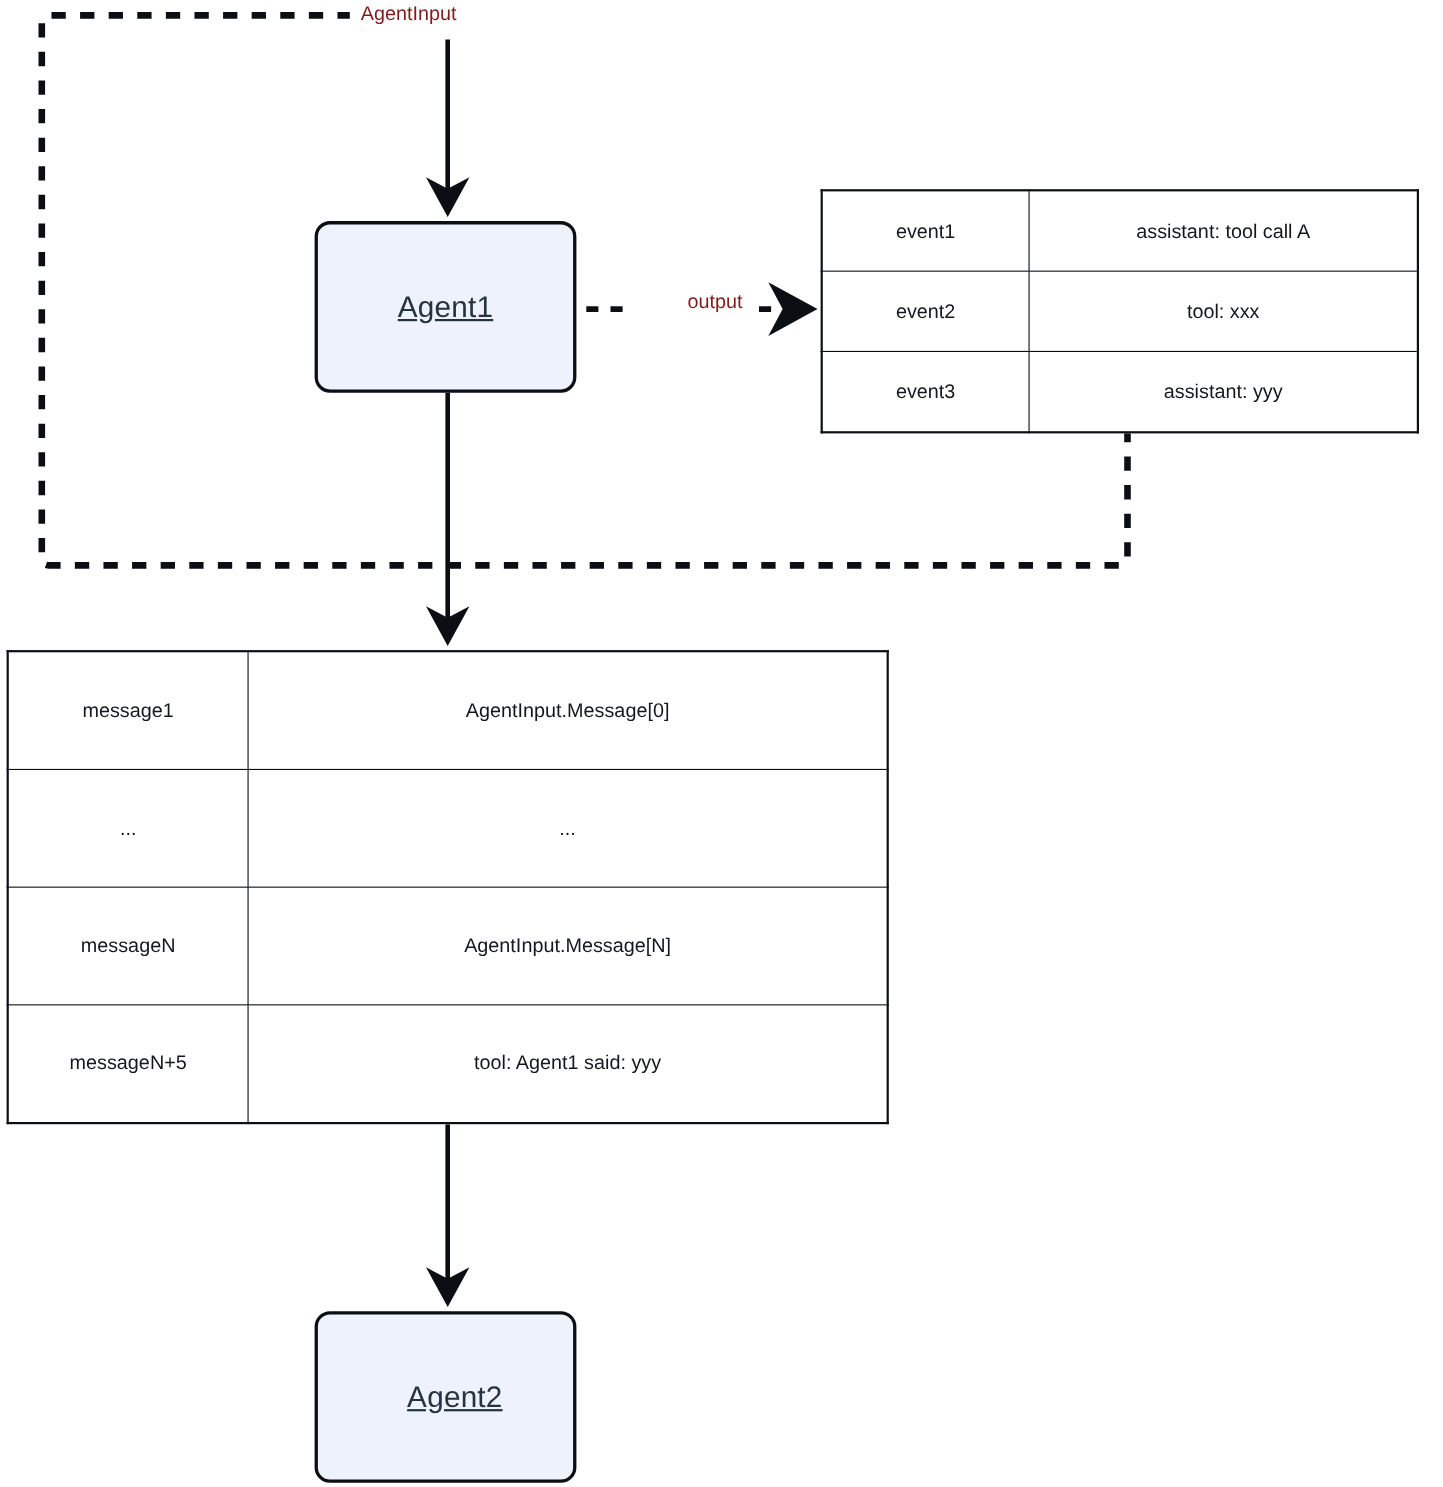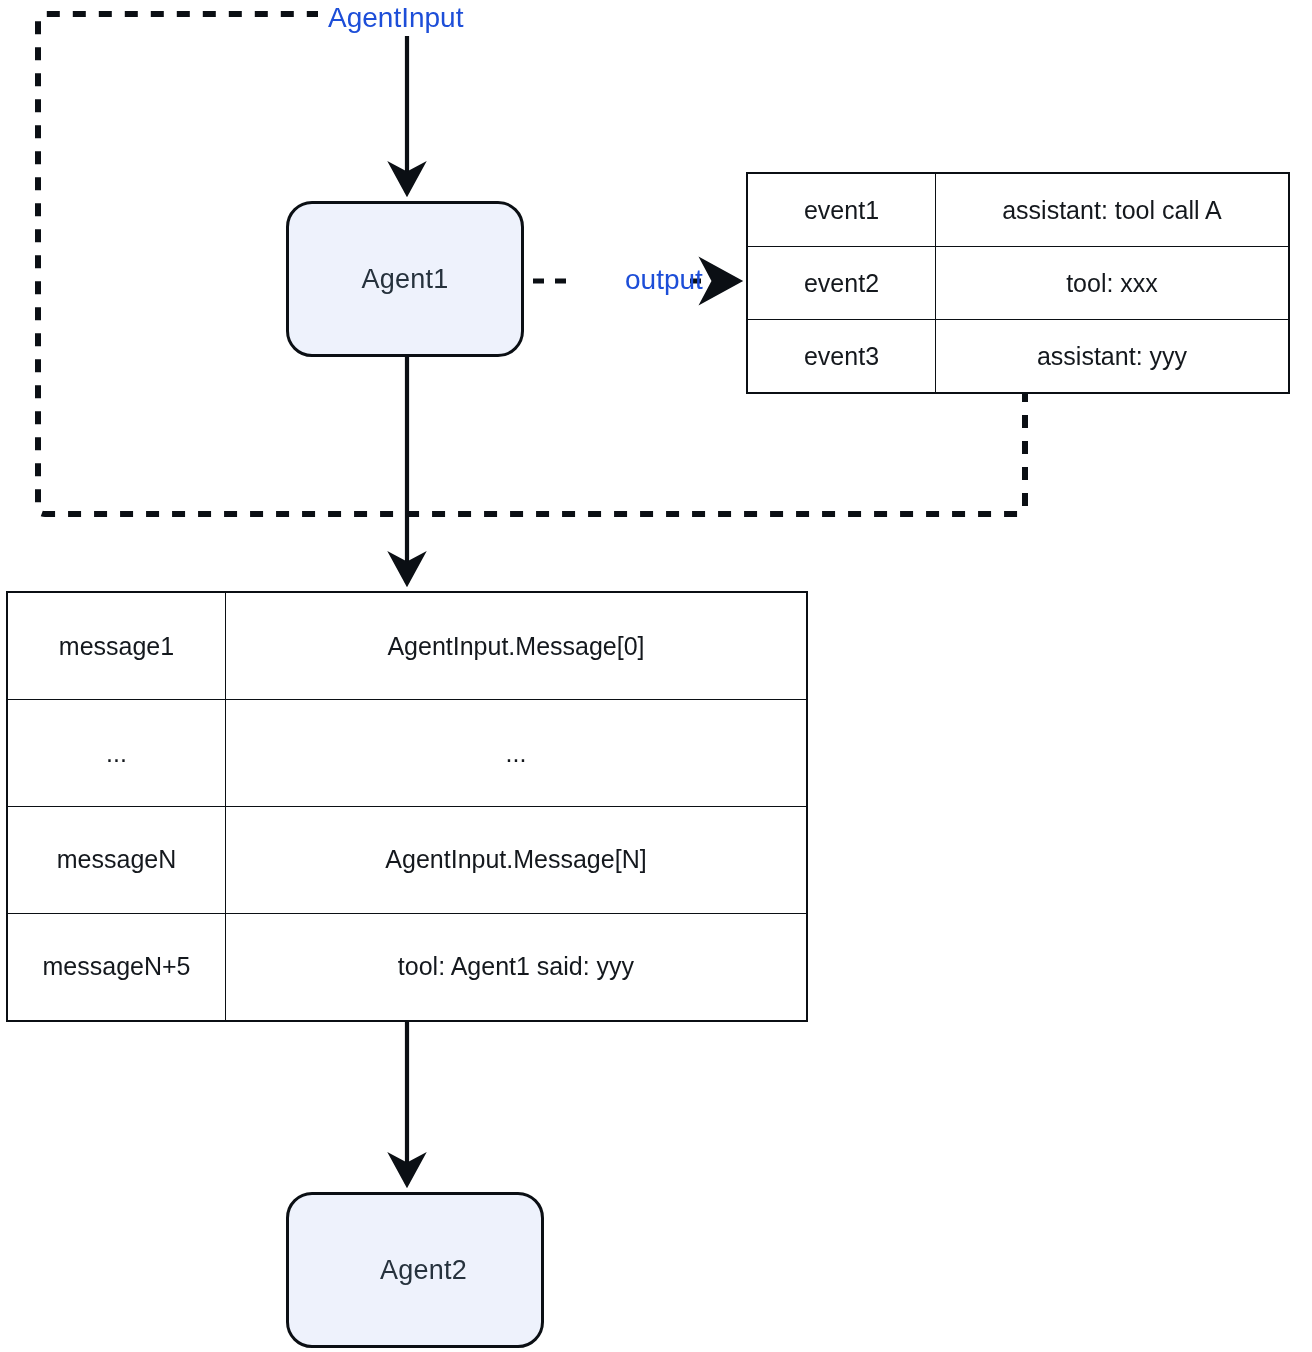--- a/index.html
+++ b/index.html
@@ -25,63 +25,64 @@
     height: 1352px;
     pointer-events: none;
   }
 
   
   .node {
     position: absolute;
     box-sizing: border-box;
     background: #eef2fc;
     border: 3.5px solid #0b0f14;
-    border-radius: 26px;
+    border-radius: 14px;
     display: flex;
     align-items: center;
     justify-content: center;
     color: #26323d;
     font-size: 27px;
     letter-spacing: .2px;
+    text-decoration: underline;
   }
   #agent1-node { left: 286px; top: 201px; width: 238px; height: 156px; }
-  #agent2-node { left: 286px; top: 1192px; width: 258px; height: 156px; padding-left: 17px; }
+  #agent2-node { left: 286px; top: 1192px; width: 238px; height: 156px; padding-left: 17px; }
 
   
   .grid-table {
     position: absolute;
     box-sizing: border-box;
     background: #ffffff;
     border: 2.6px solid #0b0f14;
     border-collapse: collapse;
     table-layout: fixed;
   }
   .grid-table td {
     border: 1.6px solid #0b0f14;
     text-align: center;
     vertical-align: middle;
     color: #14181d;
-    font-size: 25px;
+    font-size: 18px;
     padding: 0 6px;
     background: #ffffff;
   }
 
   #event-table { left: 746px; top: 172px; width: 544px; height: 216px; }
   #event-table td { height: 72px; }
   #event-table td.k { width: 175px; }
 
   #message-table { left: 6px; top: 591px; width: 802px; height: 431px; }
   #message-table td { height: 71.8px; }
   #message-table td.k { width: 205px; }
 
   
   .edge-label {
     position: absolute;
-    color: #1d4ed8;
-    font-size: 28px;
+    color: #7f1d1d;
+    font-size: 18px;
     white-space: nowrap;
   }
   #agent-input-label { left: 328px; top: 2px; }
   #output-label { left: 580px; top: 264px; margin-left: 45px; }
 </style>
 </head>
 <body>
 
 <div id="canvas">
 

